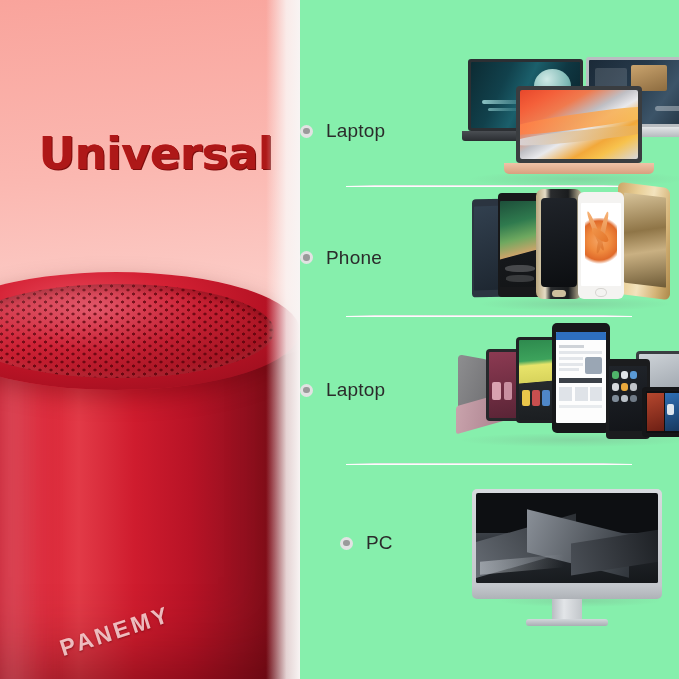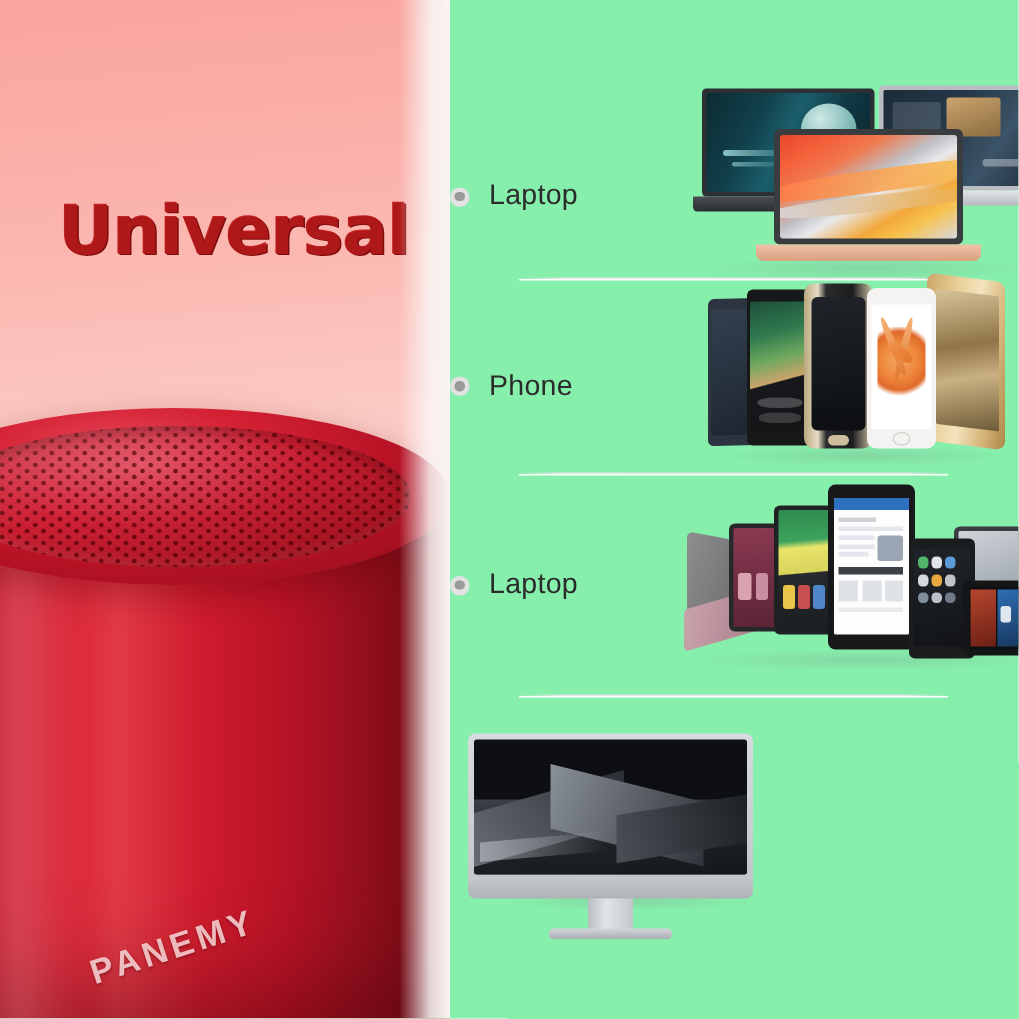--- a/index.html
+++ b/index.html
@@ -301,20 +301,24 @@
 
             <div class="art" style="left:38%;top:30%;width:12%;height:26%;background:#fff;border-radius:2px;opacity:.85;"></div>
           </div>
         </div>
       </div>
     </div>
 
     <div class="divider" style="top:463px;"></div>
 
     <div class="row" style="top:483px;height:120px;">
+      <div class="row-label" style="padding-left:40px;box-sizing:border-box;">
+        <span class="bullet"></span>
+        <span class="row-text">PC</span>
+      </div>
       <div class="row-pic">
         <div class="gshadow" style="left:40px;top:112px;width:160px;height:12px;"></div>
 
         <div class="art" style="left:12px;top:6px;width:190px;height:110px;background:linear-gradient(180deg,#d7dade 0%,#c3c7cc 88%,#aeb2b7 100%);border-radius:5px;padding:4px;box-sizing:border-box;">
           <div class="scr" style="left:4px;top:4px;right:4px;height:90px;background:#0d0f12;border-radius:2px;">
             <div class="art" style="left:0;top:44%;width:100%;height:56%;background:linear-gradient(175deg,#3c4148 0%,#23272c 40%,#14171a 100%);"></div>
             <div class="art" style="left:-5%;top:40%;width:60%;height:40%;background:linear-gradient(60deg,#6b7179,#2b2f34);transform:skewY(-16deg);"></div>
             <div class="art" style="left:28%;top:32%;width:56%;height:48%;background:linear-gradient(110deg,#8a9098,#30353b);transform:skewY(14deg);"></div>
             <div class="art" style="left:52%;top:48%;width:52%;height:36%;background:linear-gradient(75deg,#4a4f56,#1a1d21);transform:skewY(-9deg);"></div>
             <div class="art" style="left:2%;top:72%;width:46%;height:14%;background:linear-gradient(90deg,rgba(200,206,212,.55),rgba(40,44,48,0));transform:skewY(-5deg);"></div>

